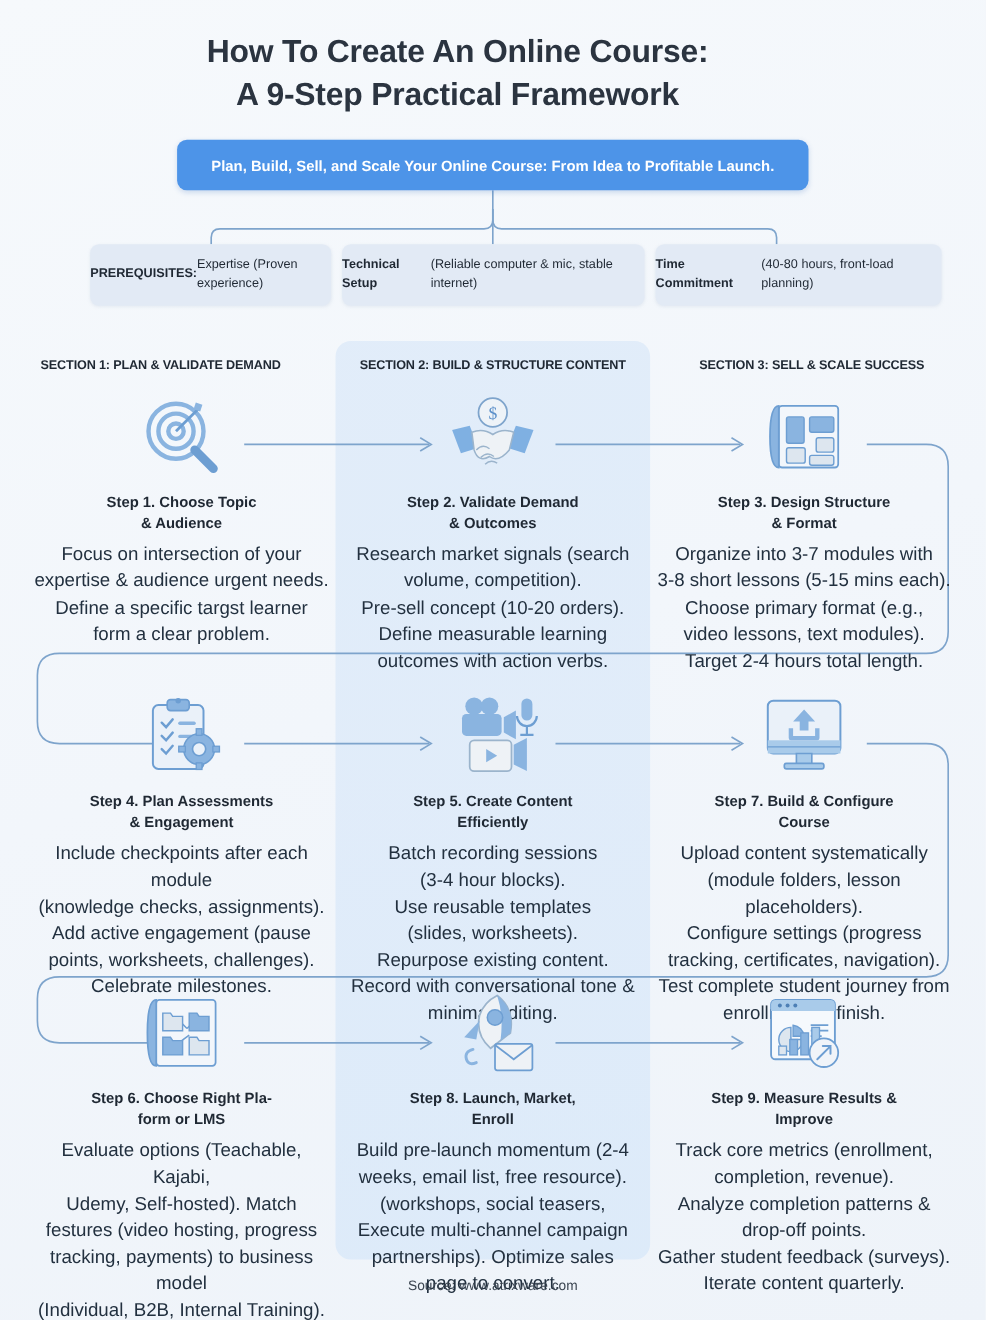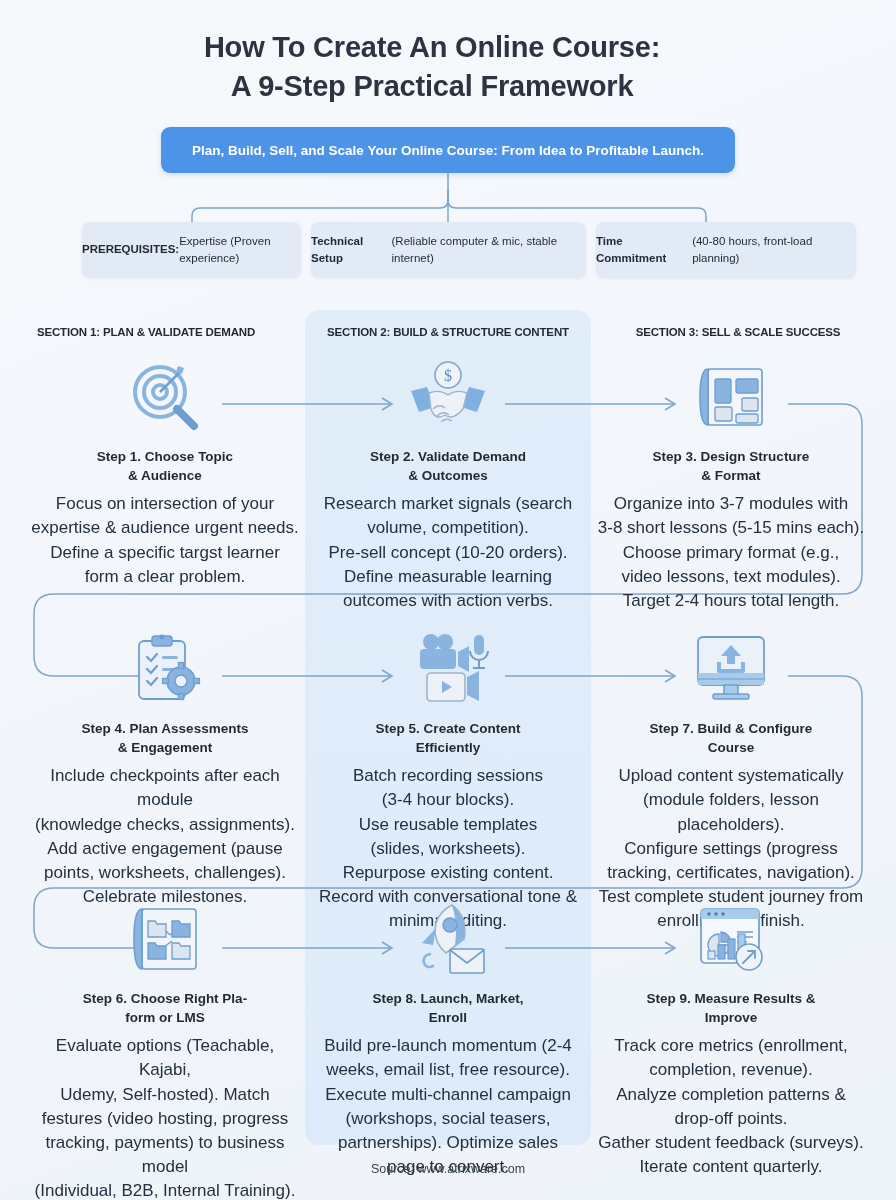--- a/index.html
+++ b/index.html
@@ -20,21 +20,21 @@
     position: absolute;
     left: 305px; top: 310px;
     width: 286px; height: 835px;
     background: linear-gradient(180deg, rgba(214,230,248,.62) 0%, rgba(219,233,249,.75) 45%, rgba(214,231,249,.72) 100%);
     border-radius: 14px;
     z-index: 0;
   }
 
   
   .title {
-    position: absolute; left: 16px; top: 28px; width: 832px;
+    position: absolute; left: 0; top: 28px; width: 832px;
     text-align: center;
     font-size: 29px; font-weight: bold; color: #2b3440;
     line-height: 1.33; letter-spacing: -0.2px;
     z-index: 3;
   }
   .title .l2 { display: block; }
 
   
   .banner {
     position: absolute; left: 161px; top: 127px;
@@ -389,22 +389,22 @@
         <path d="M44,49 L61,62 L78,49" fill="none" stroke="#6d9ed2" stroke-width="1.6"></path>
       </svg>
     </div>
     <div class="s-title">
       <span>Step 8. Launch, Market,</span><br>
       <span>Enroll</span>
     </div>
     <div class="s-body">
       <span>Build pre-launch momentum (2-4</span>
       <span>weeks, email list, free resource).</span>
+      <span>(workshops, social teasers,</span>
       <span>Execute multi-channel campaign</span>
-      <span>(workshops, social teasers,</span>
       <span>partnerships). Optimize sales</span>
       <span>page to convert.</span>
     </div>
   </div>
 
   <div class="step col-2 row-2">
     <div class="icon-wrap">
       <svg width="80" height="78" viewBox="0 0 80 78">
         <rect x="10" y="8" width="58" height="54" rx="4" fill="#f5f9fd" stroke="#6d9ed2" stroke-width="1.7"></rect>
         <path d="M10,12 a4,4 0 0 1 4,-4 h50 a4,4 0 0 1 4,4 v6 h-58 Z" fill="#a9cbea"></path>

